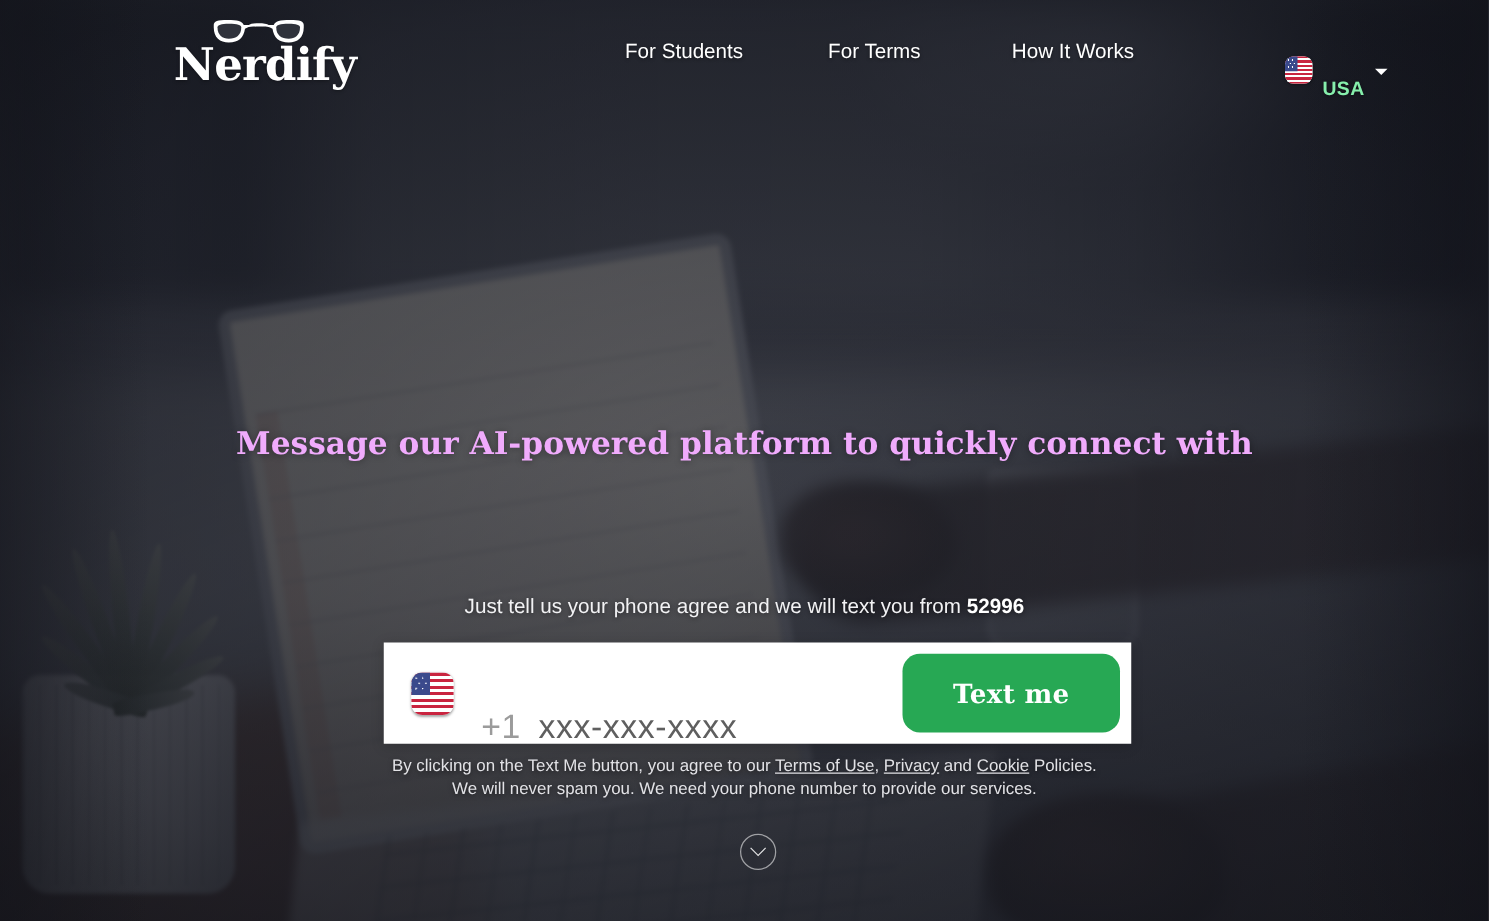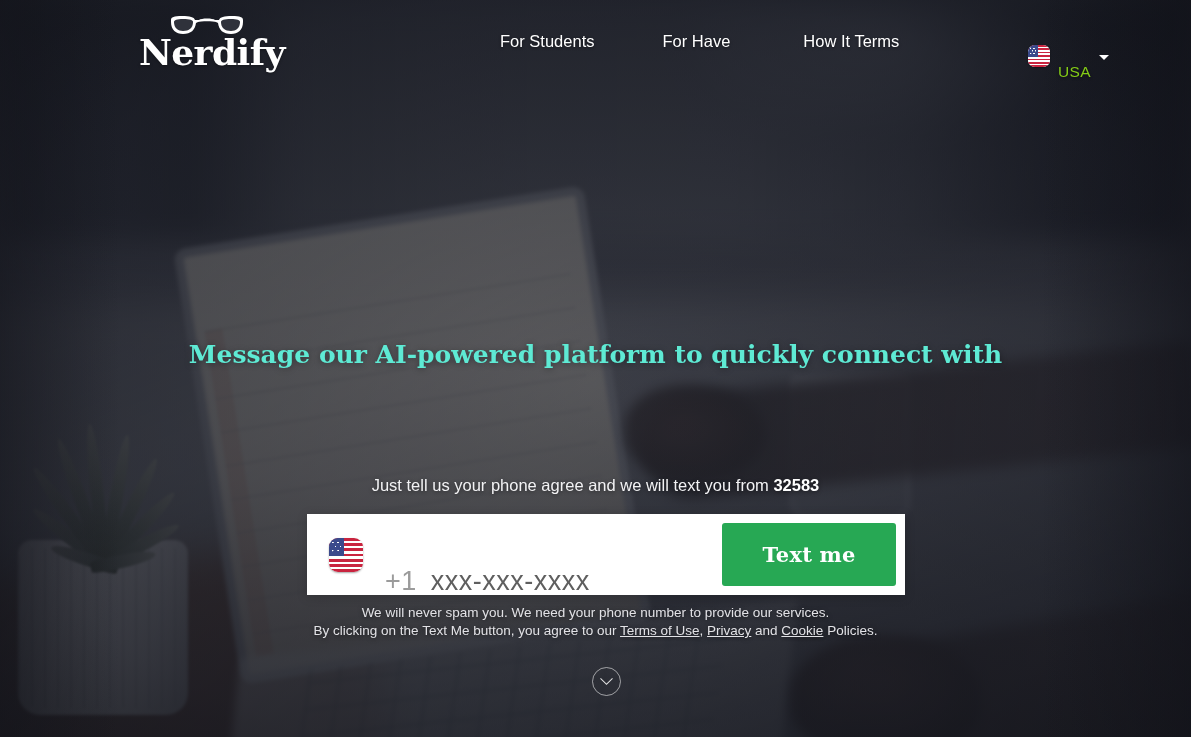--- a/index.html
+++ b/index.html
@@ -240,23 +240,23 @@
   }
   .nav-sp1 { width: 68px; }
   .nav-sp2 { width: 73px; }
 
   .lang {
     position: absolute; left: 1028px; top: 31px;
     display: flex; align-items: center; gap: 8px;
     cursor: pointer;
   }
   .lang-label {
-    color: #84cc16;
+    color: #86efac;
     font-size: 15.5px;
-    font-weight: normal;
+    font-weight: bold;
     letter-spacing: 0.3px;
     text-shadow: 0 1px 3px rgba(0,0,0,0.45);
     margin-top: 32px;
   }
   .caret {
     width: 0; height: 0;
     border-left: 5px solid transparent;
     border-right: 5px solid transparent;
     border-top: 5px solid #ffffff;
     margin-top: 2px;
@@ -310,21 +310,21 @@
     line-height: 74px;
     text-shadow: 0 2px 8px rgba(0,0,0,0.35);
   }
   .subline {
     position: absolute; left: 0; top: 338px;
     width: 1191px;
     text-align: center;
     font-family: "DejaVu Serif", serif;
     font-size: 25px;
     font-weight: bold;
-    color: #5eead4;
+    color: #f0abfc;
     line-height: 34px;
     text-shadow: 0 1px 6px rgba(0,0,0,0.35);
   }
 
   .prompt {
     position: absolute; left: 0; top: 476px;
     width: 1191px;
     text-align: center;
     font-size: 16.5px;
     color: #f2f2f4;
@@ -366,21 +366,21 @@
     color: #5f5f5f;
     font-family: "Liberation Sans", sans-serif;
     letter-spacing: 0.5px;
     margin-top: 26px;
   }
   .text-me-btn {
     width: 174px; height: 63px;
     margin-right: 9px;
     background: #27a854;
     border: none;
-    border-radius: 3px;
+    border-radius: 14px;
     color: #ffffff;
     font-family: "DejaVu Serif", serif;
     font-size: 21px;
     font-weight: bold;
     cursor: pointer;
     letter-spacing: 0.2px;
   }
 
   .disclaimer {
     position: absolute; left: 0; top: 604px;
@@ -462,63 +462,63 @@
             <path d="M6 8 C6 14 10 17 15 17 C21 17 25 14 25 8 C25 6 22 5 15 5 C9 5 6 6 6 8 Z" fill="#2f323b"></path>
             <path d="M53 8 C53 14 57 17 63 17 C68 17 72 14 72 8 C72 6 69 5 63 5 C56 5 53 6 53 8 Z" fill="#2f323b"></path>
           </svg>
         </span>
         <span class="logo-text">Nerdify</span>
       </div>
 
       <nav class="nav">
         <a class="nav-item">For Students</a>
         <span class="nav-sp1"></span>
-        <a class="nav-item">For Have</a>
+        <a class="nav-item">For Terms</a>
         <span class="nav-sp2"></span>
-        <a class="nav-item">How It Terms</a>
+        <a class="nav-item">How It Works</a>
       </nav>
 
       <div class="lang">
         <span class="flag flag-nav">
           <span class="stripes"></span>
             <span class="canton"></span>
         </span>
         <span class="lang-label">USA</span>
         <span class="caret"></span>
       </div>
     </div>
 
 
     <div class="subline">
       <div>Message our AI-powered platform to quickly connect with</div>
     </div>
 
     <div class="prompt">
-      <span>Just tell us your phone agree and we will text you from </span><b>32583</b>
+      <span>Just tell us your phone agree and we will text you from </span><b>52996</b>
     </div>
 
     <div class="form-card">
       <div class="flag-wrap">
         <span class="flag flag-form">
           <span class="stripes"></span>
             <span class="canton"></span>
         </span>
       </div>
       <div class="phone-input">
         <span class="cc">+1</span>
         <span class="ph">xxx-xxx-xxxx</span>
       </div>
       <button class="text-me-btn">Text me</button>
     </div>
 
     <div class="disclaimer">
-      <div>We will never spam you. We need your phone number to provide our services.</div>
       <div>
         <span>By clicking on the Text Me button, you agree to our </span><a>Terms of Use</a><span>, </span><a>Privacy</a><span> and </span><a>Cookie</a><span> Policies.</span>
       </div>
+      <div>We will never spam you. We need your phone number to provide our services.</div>
     </div>
 
     <div class="scroll-btn">
       <span class="chev"></span>
     </div>
 
   </div>
 </div>
 
 </body></html>

